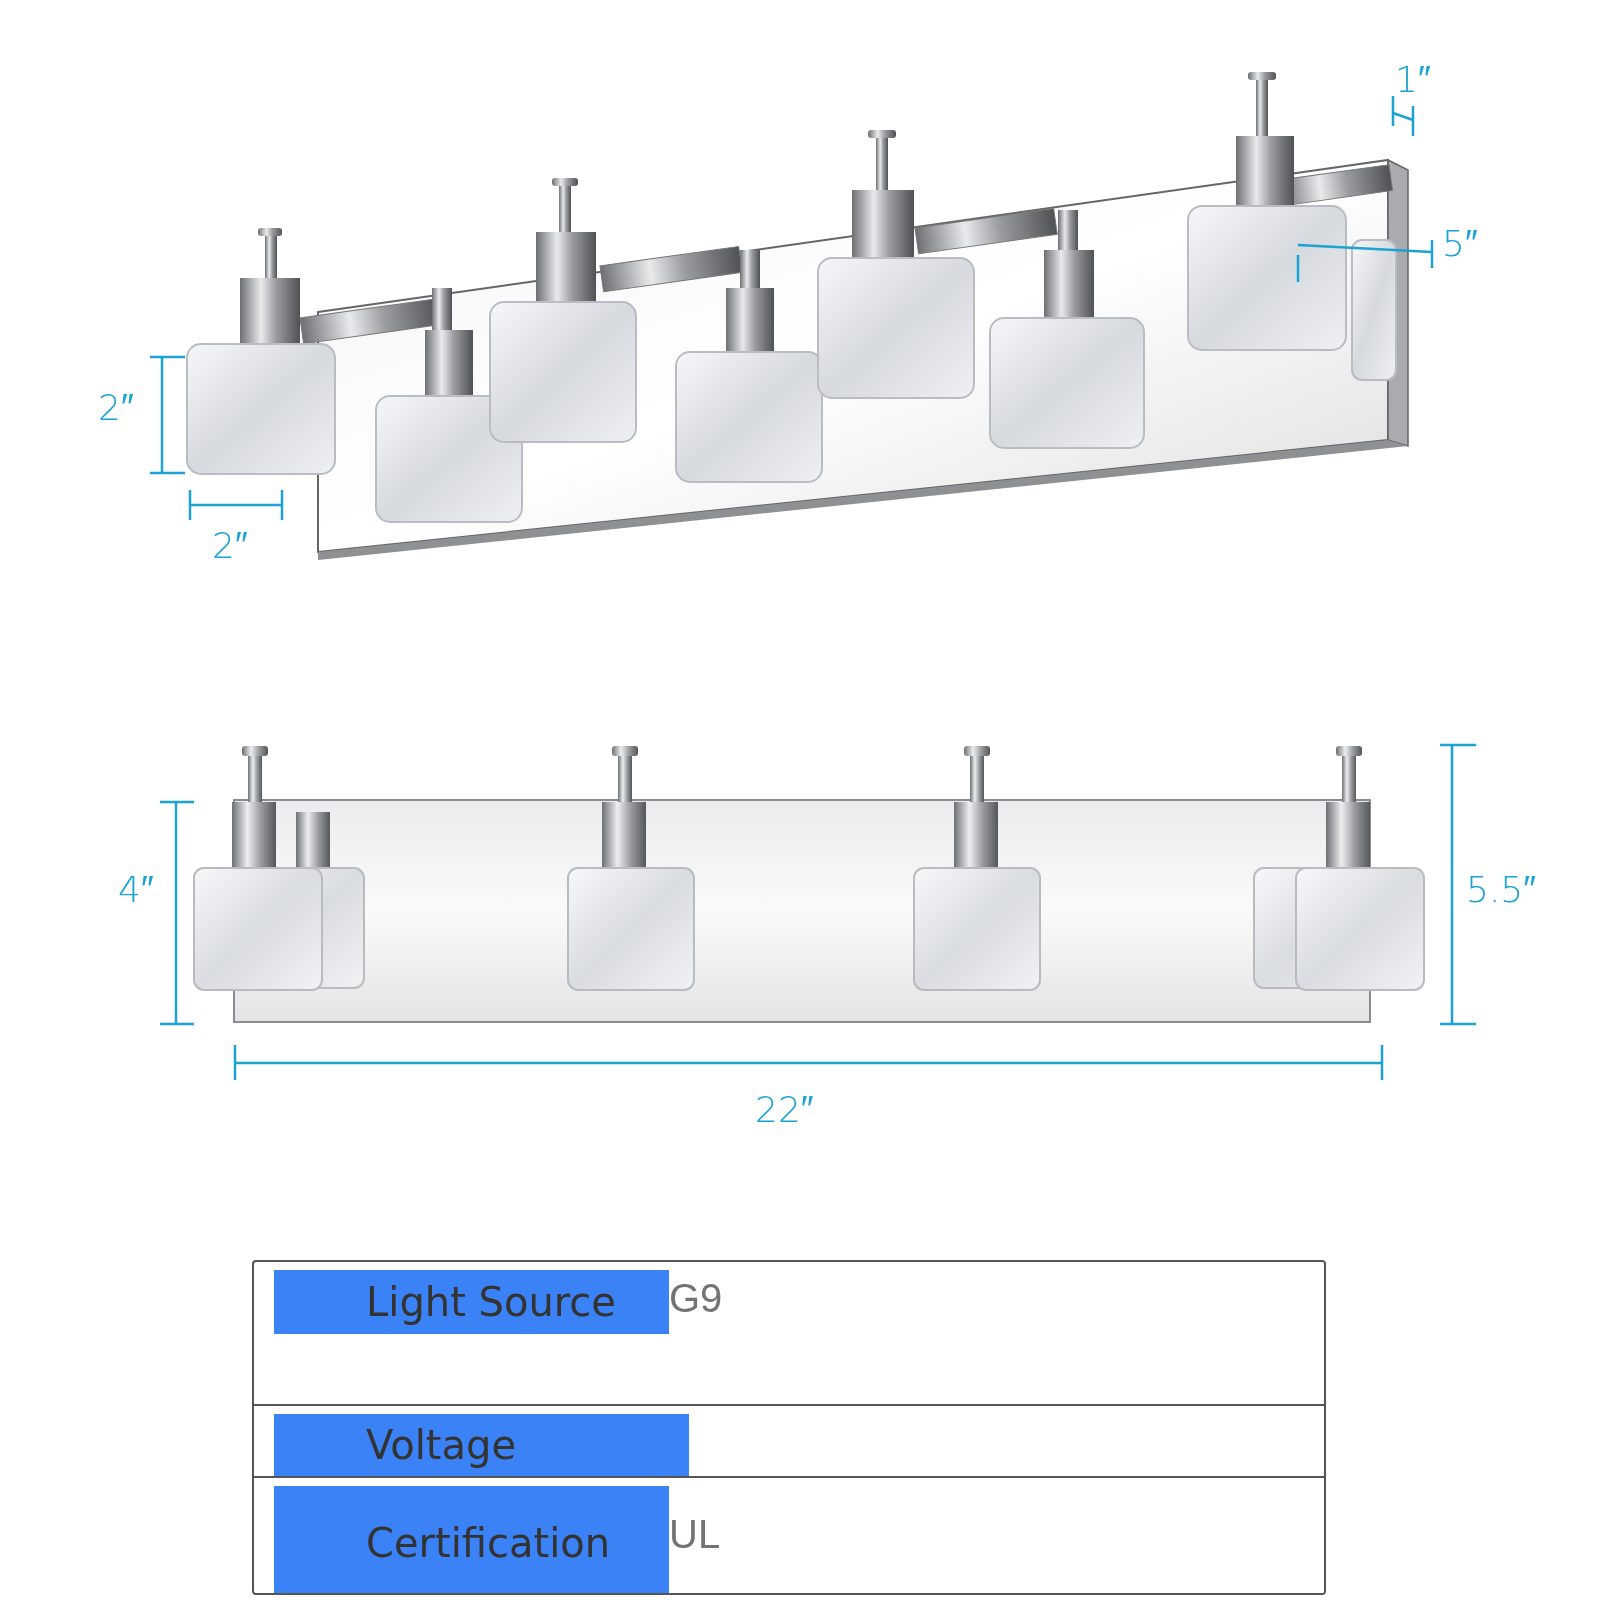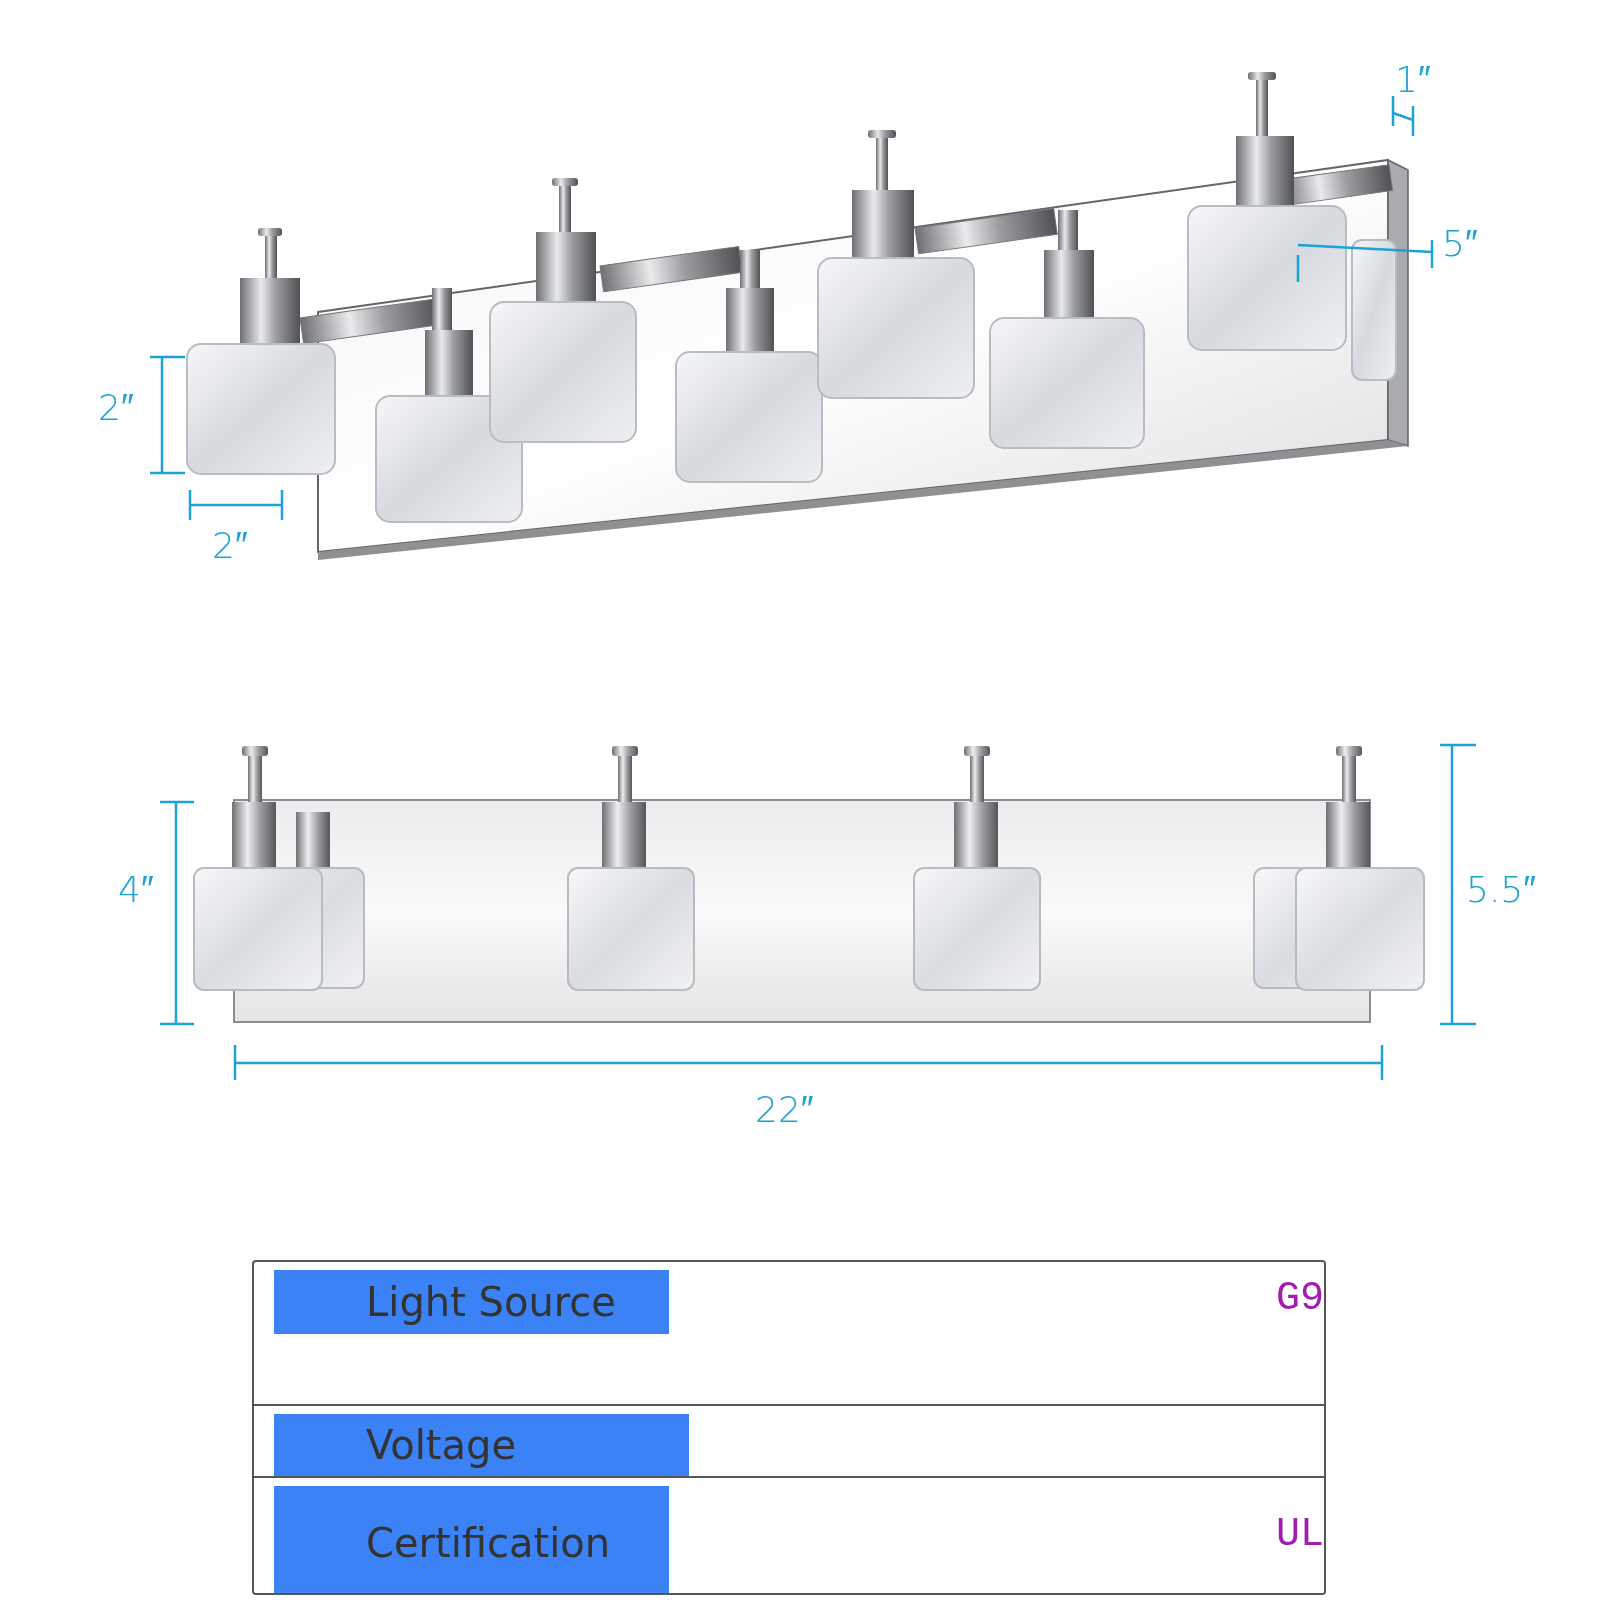--- a/index.html
+++ b/index.html
@@ -5,21 +5,21 @@
   html, body { margin:0; padding:0; background:#ffffff; }
   body { width:1600px; height:1600px; position:relative; overflow:hidden; font-family:"DejaVu Sans", sans-serif; }
   .dim-label { position:absolute; color:#1aa3d4; font-family:"DejaVu Sans", sans-serif; font-size:36px; line-height:1; font-weight:300; }
   svg { position:absolute; left:0; top:0; }
   .spec-table { position:absolute; left:252px; top:1260px; width:1074px; height:335px; border:2px solid #555; border-radius:4px; box-sizing:border-box; overflow:hidden; }
   .spec-row { position:absolute; left:0; width:100%; border-top:2px solid #555; box-sizing:border-box; }
   .spec-row.first { border-top:none; }
   .spec-key { position:absolute; left:0; top:8px; bottom:0; width:415px; background:#3b82f6;margin-left:20px; }
   .spec-key span { position:absolute; left:92px; top:50%; transform:translateY(-50%); font-size:40px; color:#333; font-family:"DejaVu Sans", sans-serif; }
   .spec-val { position:absolute; left:415px; right:0; top:0; bottom:0; background:#fff; }
-  .spec-val span { position:absolute; left:0; right:0; top:50%; transform:translateY(-50%); text-align:right; font-size:40px; color:#a21caf; font-family:Liberation Mono, monospace; }
+  .spec-val span { position:absolute; left:0; right:0; top:50%; transform:translateY(-50%); text-align:left; font-size:40px; color:#737373; font-family:Liberation Sans, sans-serif; }
 </style>
 </head>
 <body>
 
 <svg width="1600" height="620" viewBox="0 0 1600 620">
   <defs>
     <linearGradient id="chrome" x1="0" x2="1" y1="0" y2="0">
       <stop offset="0" stop-color="#6d6f73"></stop>
       <stop offset="0.35" stop-color="#e9eaec"></stop>
       <stop offset="0.6" stop-color="#9a9ca0"></stop>

